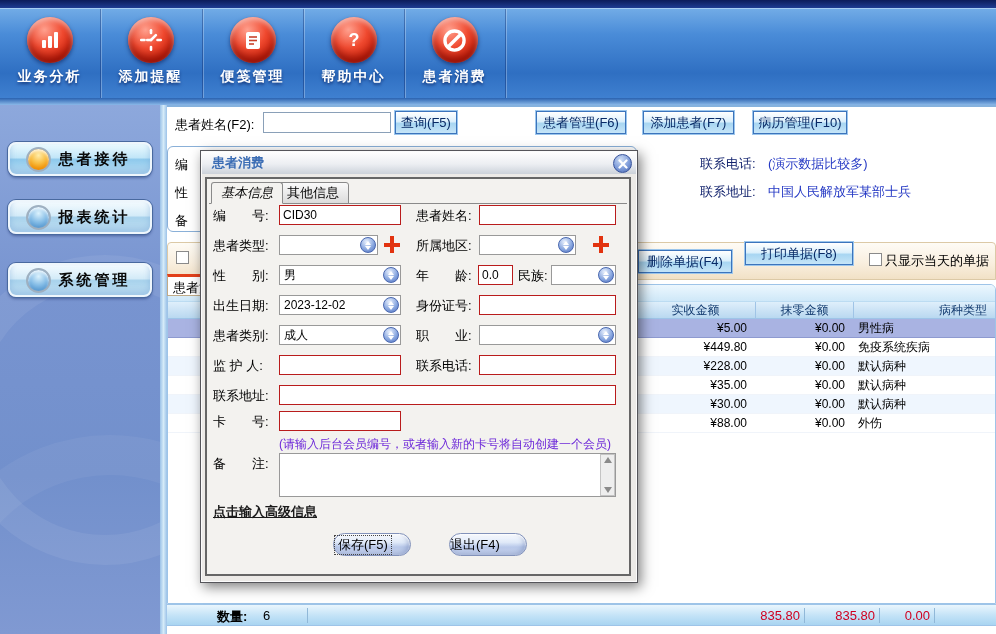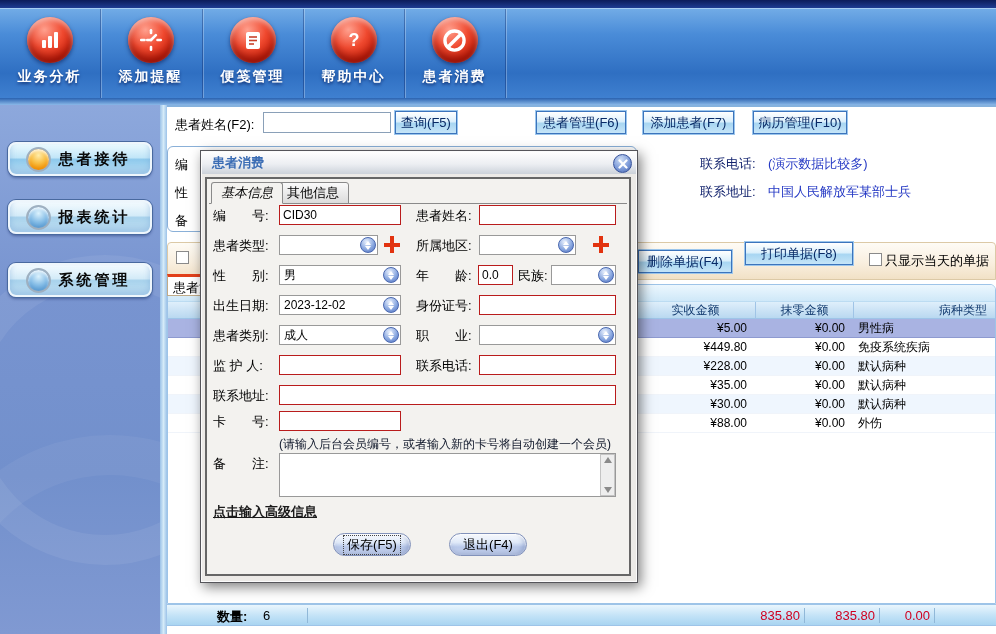--- a/index.html
+++ b/index.html
@@ -119,35 +119,35 @@
   .spin { position:absolute; right:1px; top:1px; width:16px; height:16px; border-radius:50%; cursor:pointer;
     background:radial-gradient(circle at 40% 28%,#eaf1fd,#8aa8e0 55%,#5070c0); border:1px solid #4a68b0;
     display:flex; flex-direction:column; align-items:center; justify-content:center; gap:1px; }
   .spin .up { width:0; height:0; border-left:3px solid transparent; border-right:3px solid transparent;
     border-bottom:4px solid #fff; }
   .spin .dn { width:0; height:0; border-left:3px solid transparent; border-right:3px solid transparent;
     border-top:4px solid #fff; }
   .plus { position:absolute; width:18px; height:19px; cursor:pointer; }
   .plus::before { content:""; position:absolute; left:7px; top:1px; width:4px; height:17px; background:#e2330f; }
   .plus::after  { content:""; position:absolute; left:1px; top:8px; width:16px; height:4px; background:#e2330f; }
-  .hint { position:absolute; font-size:12px; color:#0f172a; white-space:nowrap; }
+  .hint { position:absolute; font-size:12px; color:#6d28d9; white-space:nowrap; }
   .ta { position:absolute; border:1px solid #999; background:#fff; font-size:12px; font-family:inherit;
     resize:none; padding:2px 16px 2px 3px; }
   .ta-strip { position:absolute; width:15px; background:#eeeeee; border:1px solid #c4c4c4;
     display:flex; flex-direction:column; justify-content:space-between; align-items:center; padding:2px 0; }
   .tri-up { width:0; height:0; border-left:4px solid transparent; border-right:4px solid transparent;
     border-bottom:6px solid #8a8a8a; }
   .tri-dn { width:0; height:0; border-left:4px solid transparent; border-right:4px solid transparent;
     border-top:6px solid #8a8a8a; }
   .alink { position:absolute; font-size:13px; font-weight:bold; color:#1a1a1a;
     text-decoration:underline; cursor:pointer; white-space:nowrap; }
   .pill { position:absolute; width:78px; height:23px; border-radius:12px; border:1px solid #8292ba;
     background:linear-gradient(180deg,#fafcff 0%,#dfe9f8 40%,#b9c9ea 62%,#ccd8f0 100%);
     box-shadow:inset 0 1px 2px #fff, inset -2px -2px 5px rgba(100,120,170,.45);
-    font-size:13px; color:#000; display:flex; align-items:center; justify-content:center; cursor:pointer; }
+    font-size:13px; color:#000; display:flex; align-items:center; cursor:pointer; }
   .pill .focus { border:1px dotted #444; padding:0 3px; }
 </style>
 </head>
 <body>
 
 <div class="stage">
 
   <div class="topstrip"></div>
   <div class="toolbar">
     <div class="tb-sep" style="left:100px"></div>

